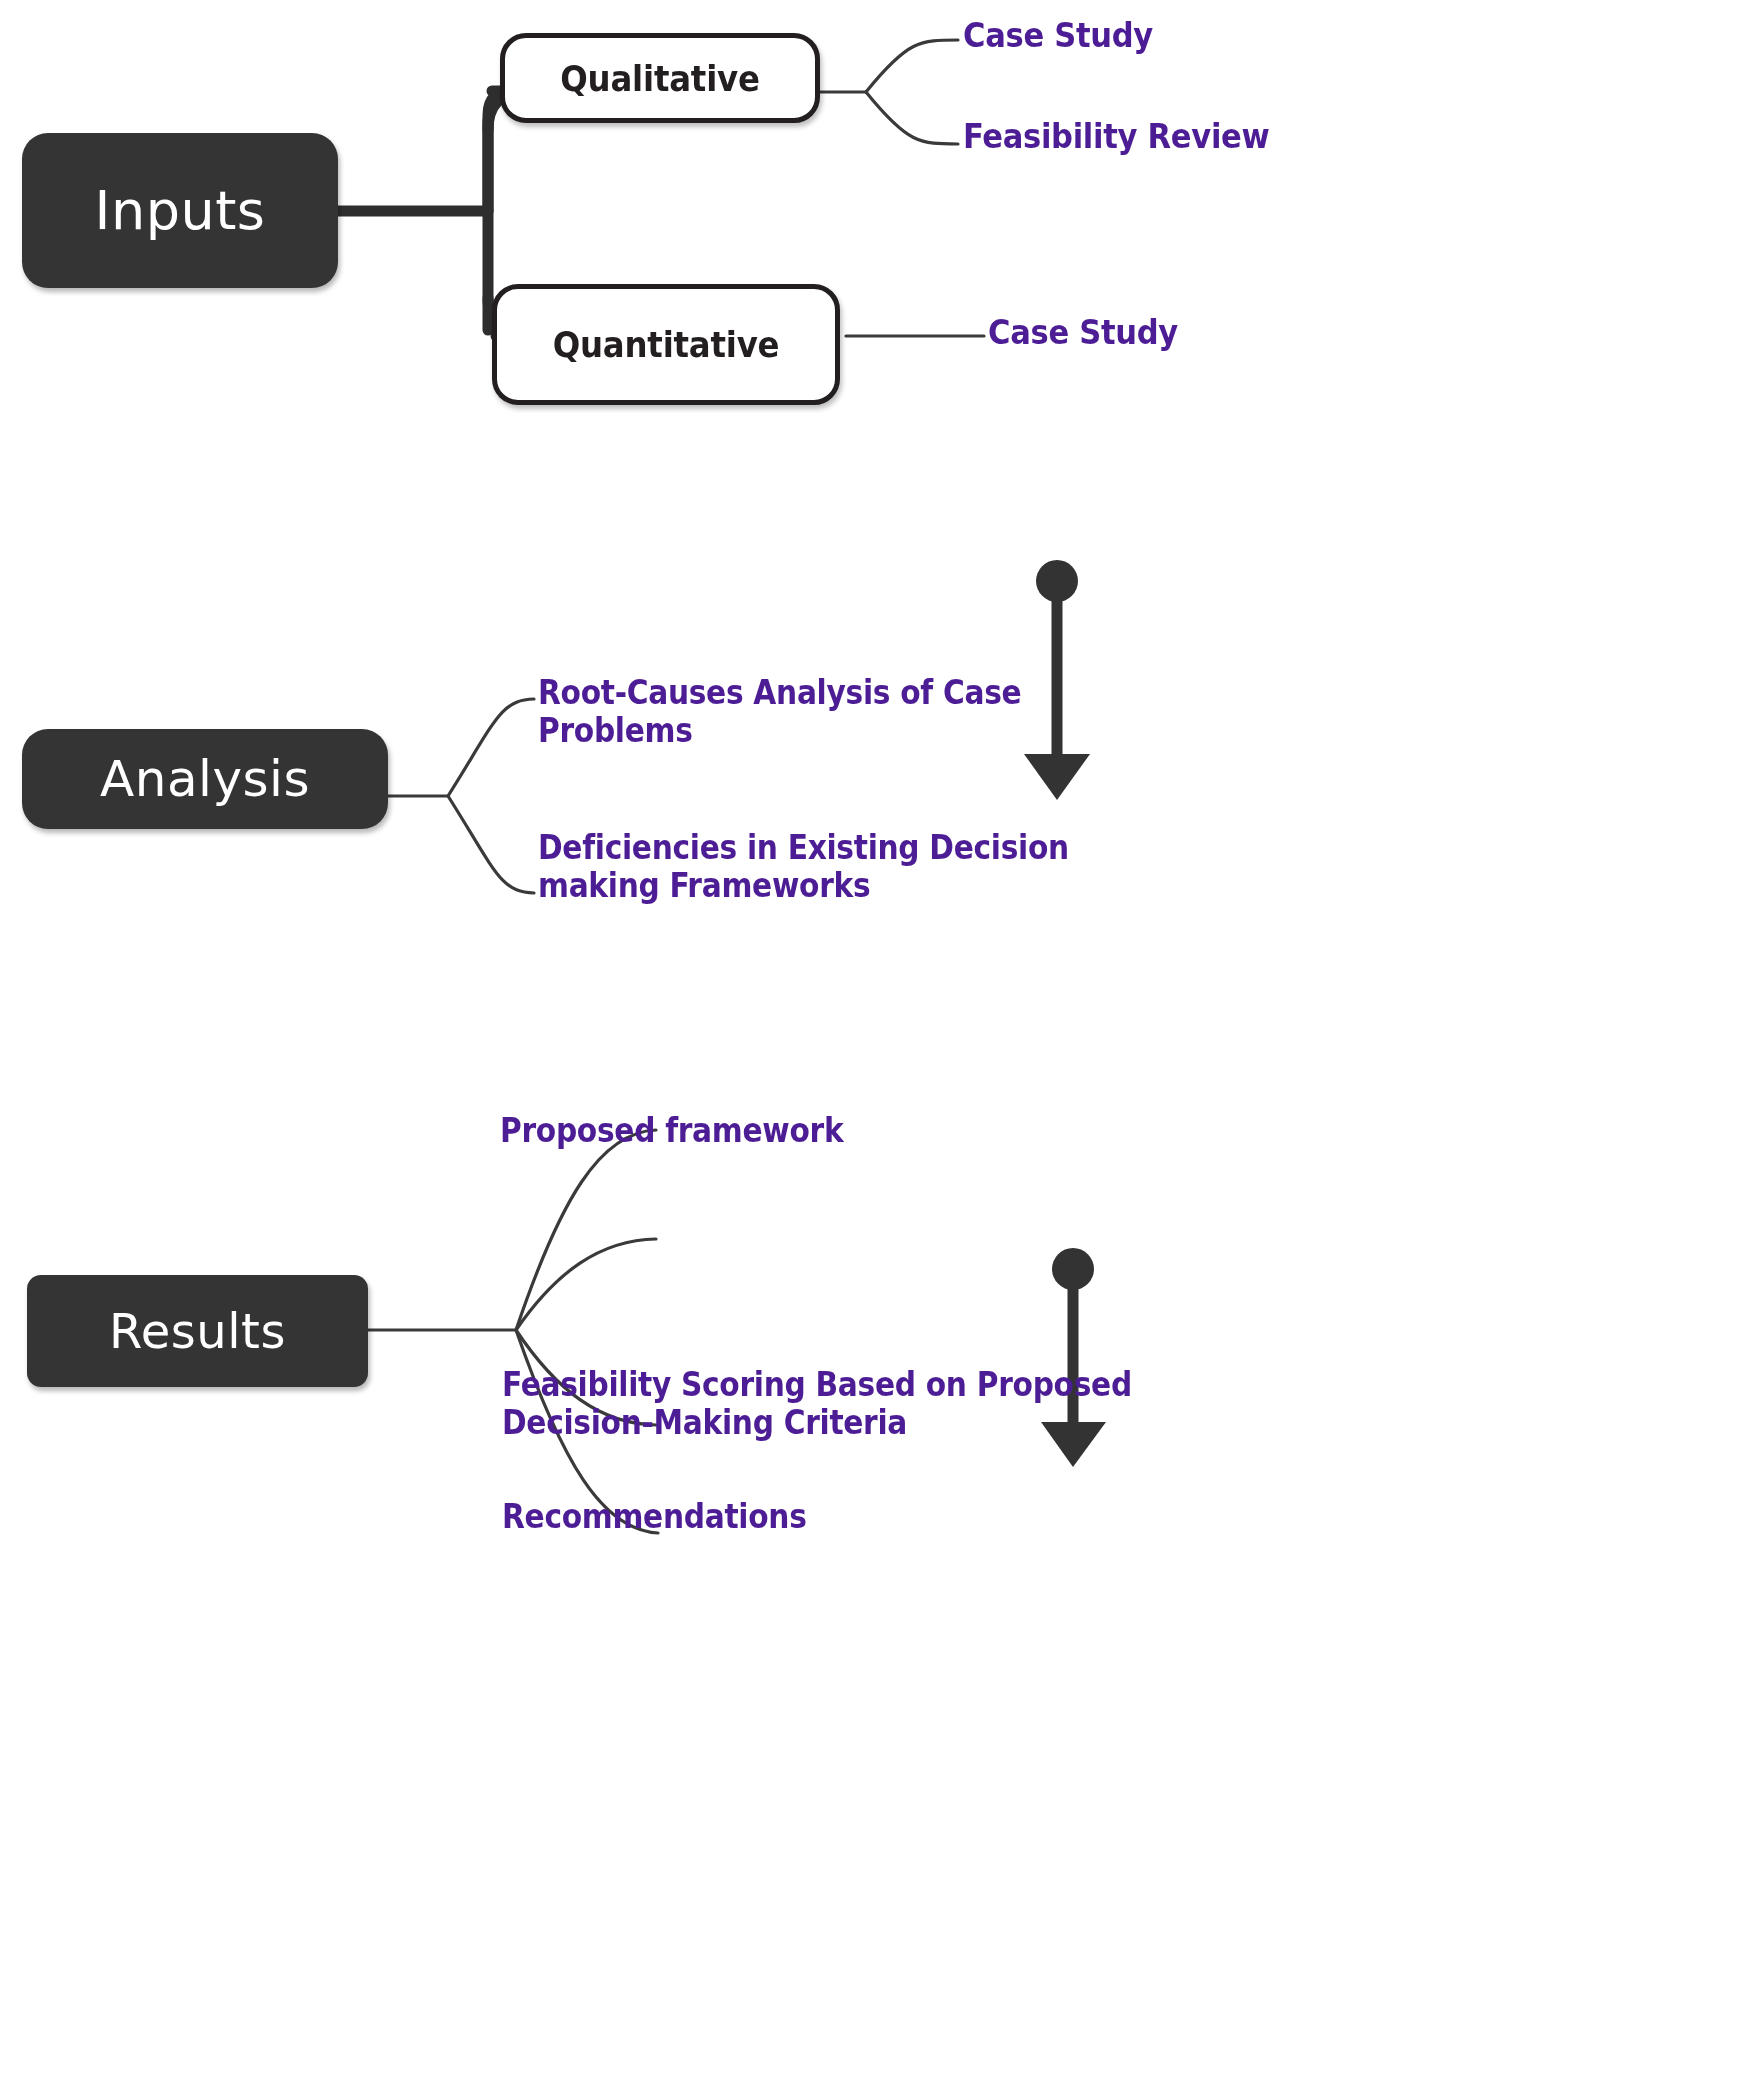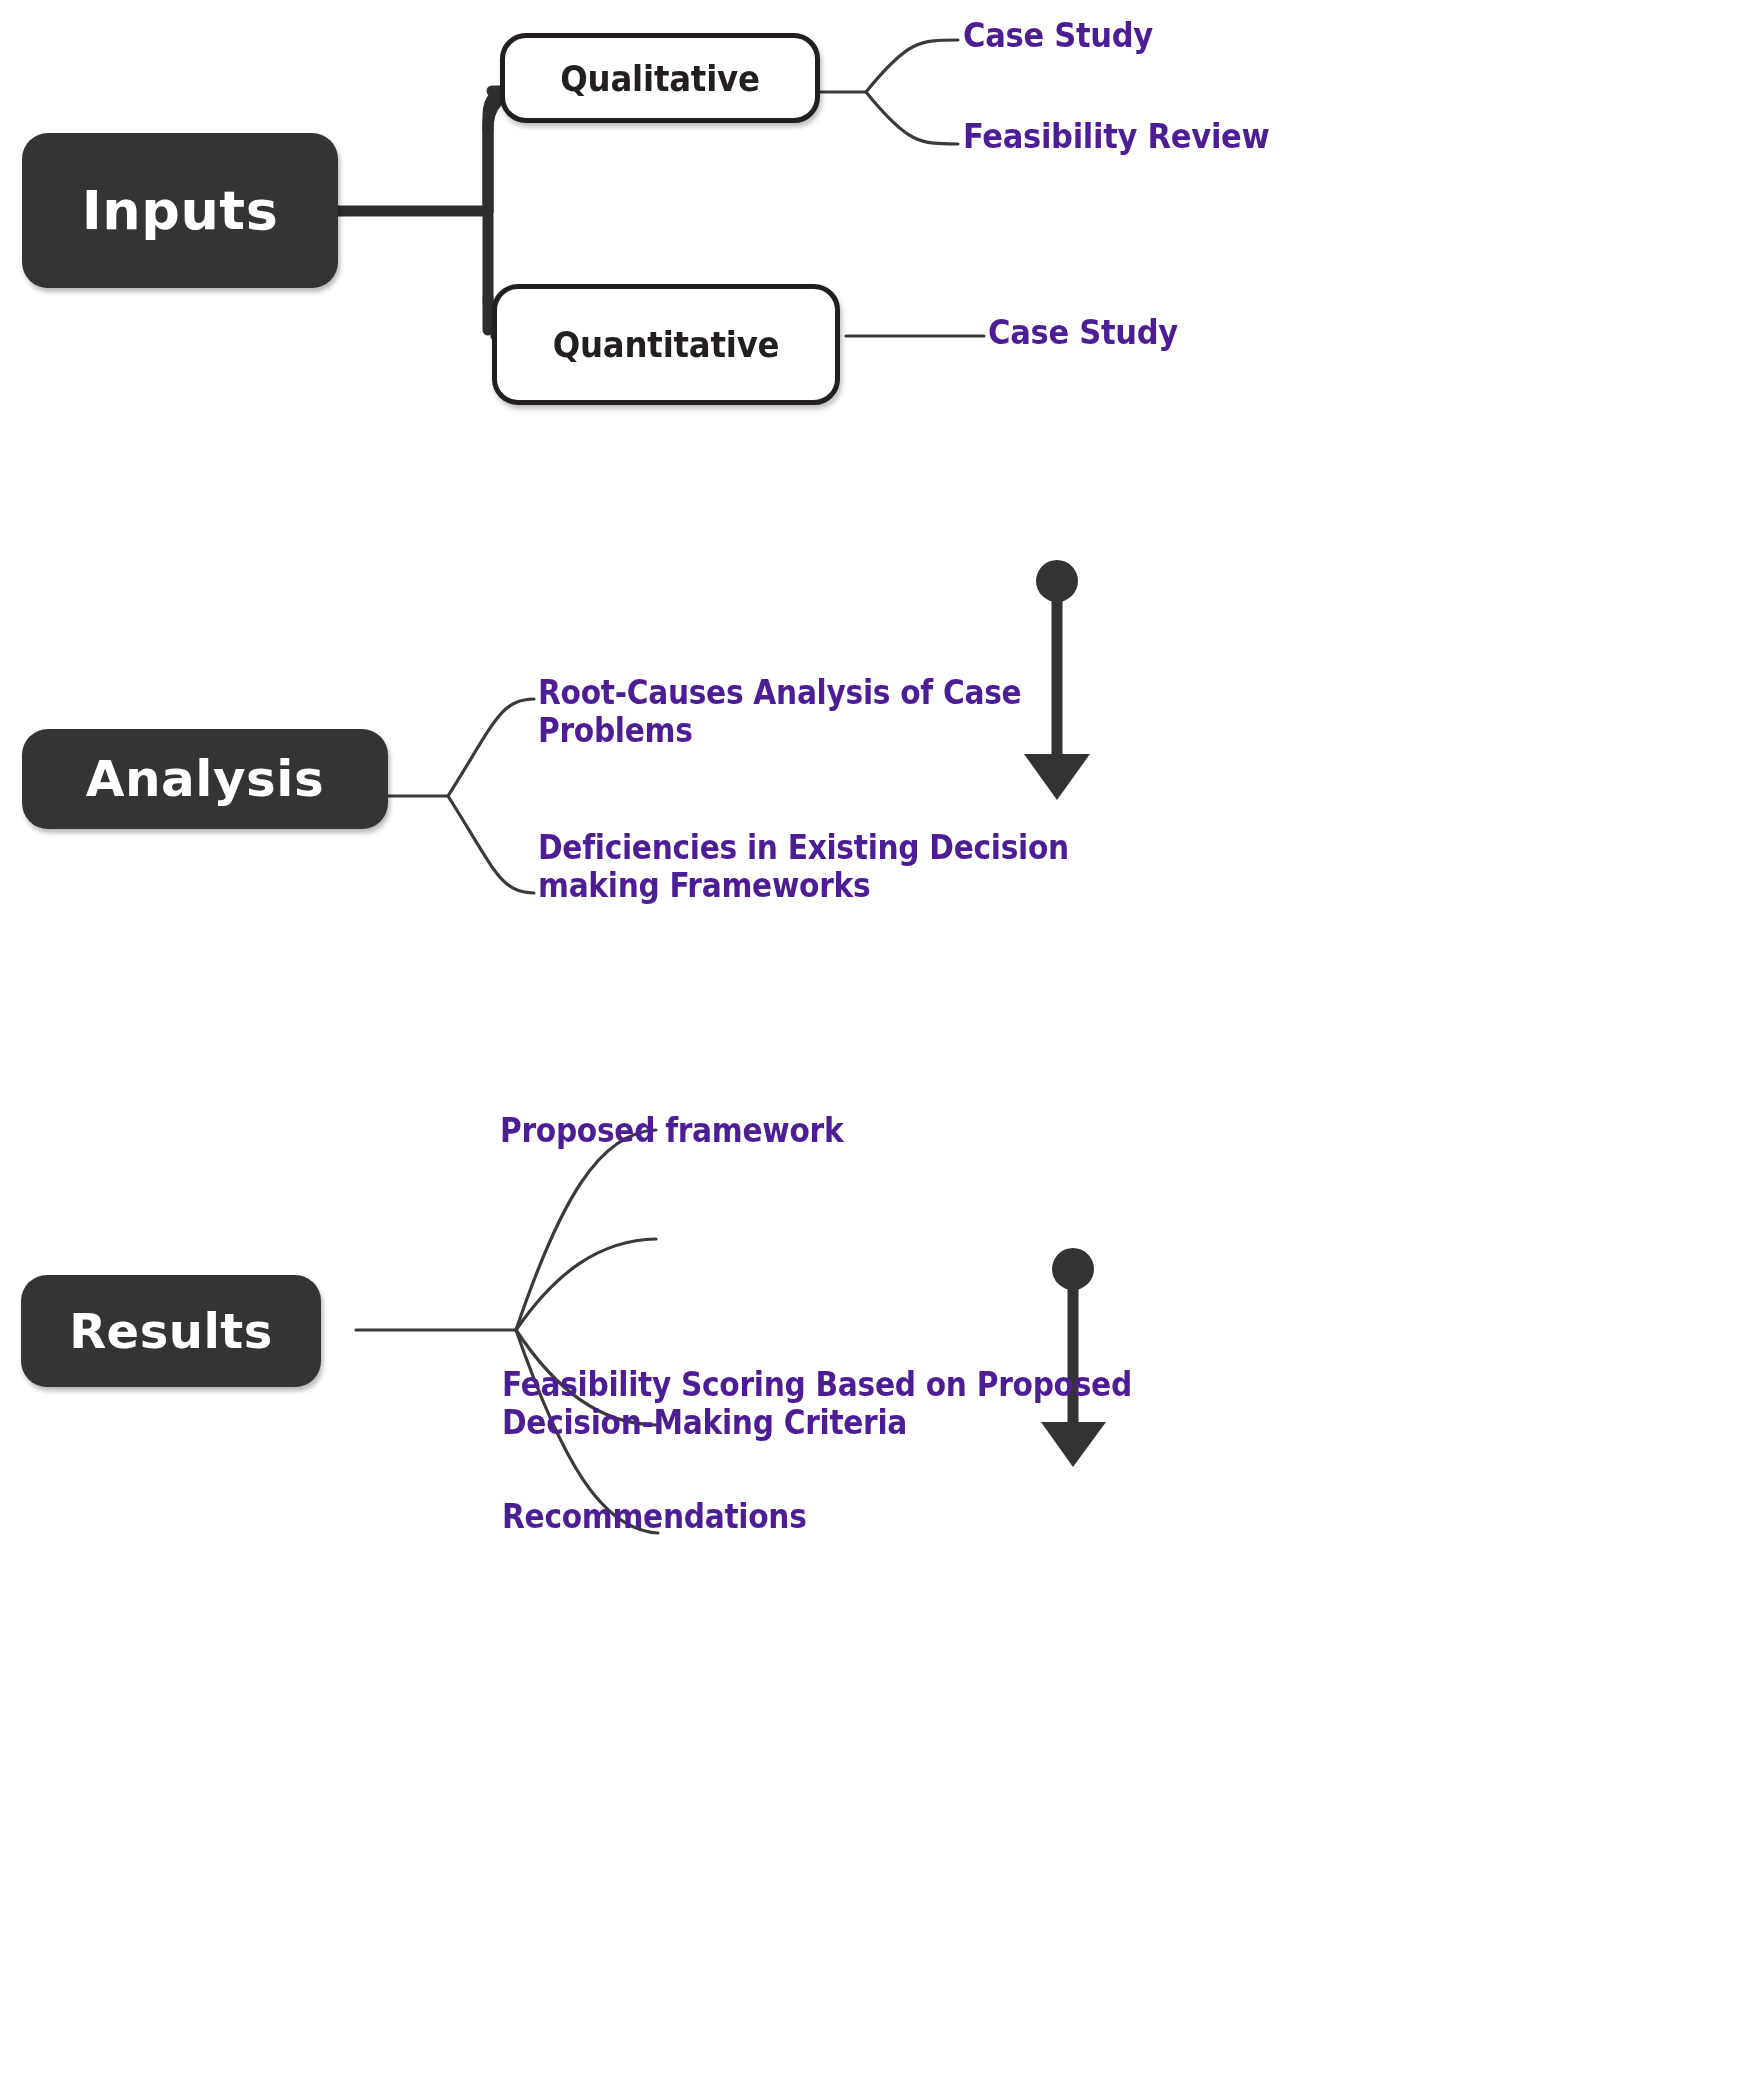--- a/index.html
+++ b/index.html
@@ -36,21 +36,21 @@
     text-align: center;
   }
   .node-dark {
     background: #343434;
     border-radius: 26px;
     color: #ffffff;
     box-shadow: 2px 4px 5px rgba(0,0,0,0.28);
   }
   .node-dark .node-label {
     font-family: "DejaVu Sans", "Liberation Sans", sans-serif;
-    font-weight: 700;
+    font-weight: 400;
     letter-spacing: 0.5px;
   }
   .node-light {
     background: #ffffff;
     border: 5px solid #231f20;
     border-radius: 26px;
     color: #231f20;
     box-shadow: 2px 4px 5px rgba(0,0,0,0.25);
   }
   .node-light .node-label {
@@ -58,21 +58,21 @@
     font-weight: bold;
     letter-spacing: -0.2px;
   }
 
   #node-inputs   { left: 22px;  top: 133px;  width: 316px; height: 155px; }
   #node-inputs .node-label { font-size: 54px; }
 
   #node-analysis { left: 22px;  top: 729px;  width: 366px; height: 100px; }
   #node-analysis .node-label { font-size: 50px; }
 
-  #node-results  { left: 21px;  top: 1275px; width: 300px; height: 112px; }
+  #node-results  { left: 27px;  top: 1275px; width: 341px; height: 112px; border-radius: 14px; }
   #node-results .node-label { font-size: 48px; }
 
   #node-qualitative  { left: 500px; top: 33px;  width: 320px; height: 90px; }
   #node-qualitative .node-label { font-size: 36px; }
 
   #node-quantitative { left: 492px; top: 284px; width: 348px; height: 121px; }
   #node-quantitative .node-label { font-size: 36px; }
 
   
   .leaf {

